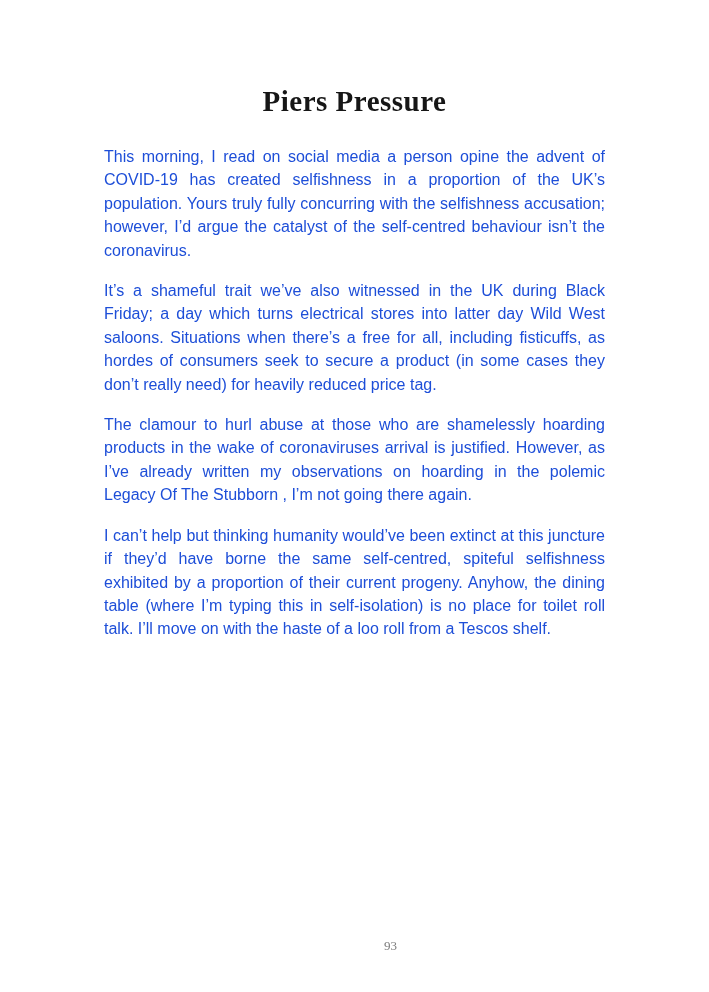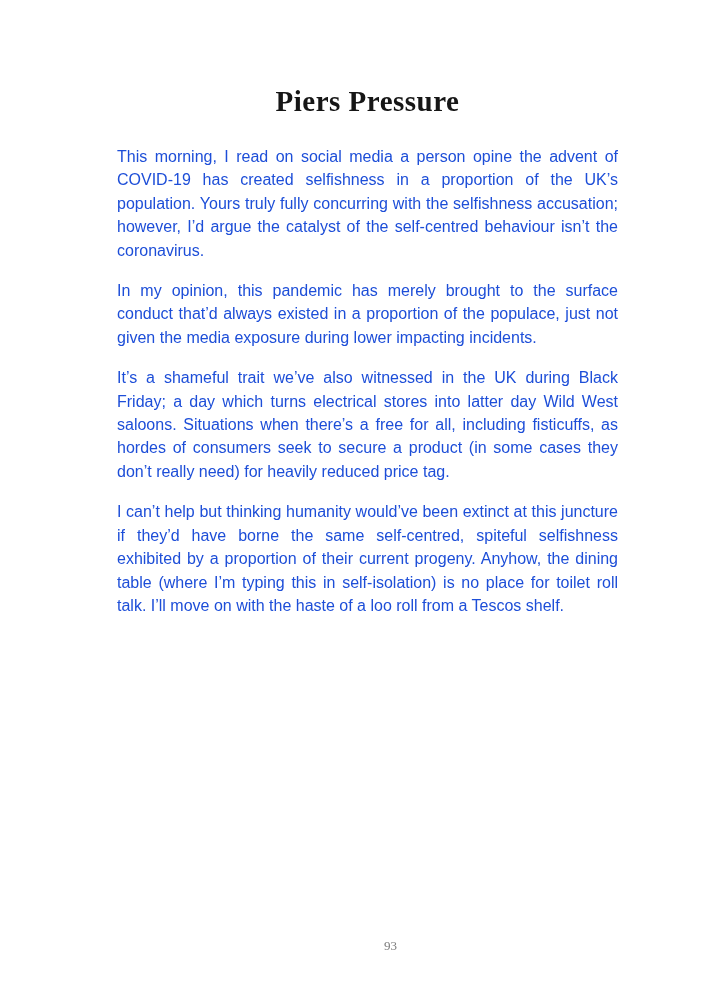--- a/index.html
+++ b/index.html
@@ -12,21 +12,21 @@
     width: 709px;
     height: 992px;
     background: #ffffff;
     overflow: hidden;
     margin: 0 auto;
     box-sizing: border-box;
   }
   .content {
     position: absolute;
     top: 84px;
-    left: 117px;
+    left: 104px;
     width: 501px;
   }
   .doc-title {
     font-family: "Liberation Serif", "DejaVu Serif", serif;
     font-weight: bold;
     font-size: 29px;
     line-height: 34px;
     color: #161616;
     text-align: center;
     margin: 0 0 27px 0;
@@ -56,19 +56,19 @@
   }
 </style>
 </head>
 <body>
 
 <div class="page">
   <div class="content">
     <h1 class="doc-title">Piers Pressure</h1>
     <div class="body-text">
       <p>This morning, I read on social media a person opine the advent of COVID-19 has created selfishness in a proportion of the UK’s population. Yours truly fully concurring with the selfishness accusation; however, I’d argue the catalyst of the self-centred behaviour isn’t the coronavirus.</p>
-      <p>In my opinion, this pandemic has merely brought to the surface conduct that’d always existed in a proportion of the populace, just not given the media exposure during lower impacting incidents.</p>
       <p>It’s a shameful trait we’ve also witnessed in the UK during Black Friday; a day which turns electrical stores into latter day Wild West saloons. Situations when there’s a free for all, including fisticuffs, as hordes of consumers seek to secure a product (in some cases they don’t really need) for heavily reduced price tag.</p>
+      <p>The clamour to hurl abuse at those who are shamelessly hoarding products in the wake of coronaviruses arrival is justified. However, as I’ve already written my observations on hoarding in the polemic Legacy Of The Stubborn , I’m not going there again.</p>
       <p>I can’t help but thinking humanity would’ve been extinct at this juncture if they’d have borne the same self-centred, spiteful selfishness exhibited by a proportion of their current progeny. Anyhow, the dining table (where I’m typing this in self-isolation) is no place for toilet roll talk. I’ll move on with the haste of a loo roll from a Tescos shelf.</p>
     </div>
   </div>
   <div class="page-number">93</div>
 </div>
 
 </body></html>

